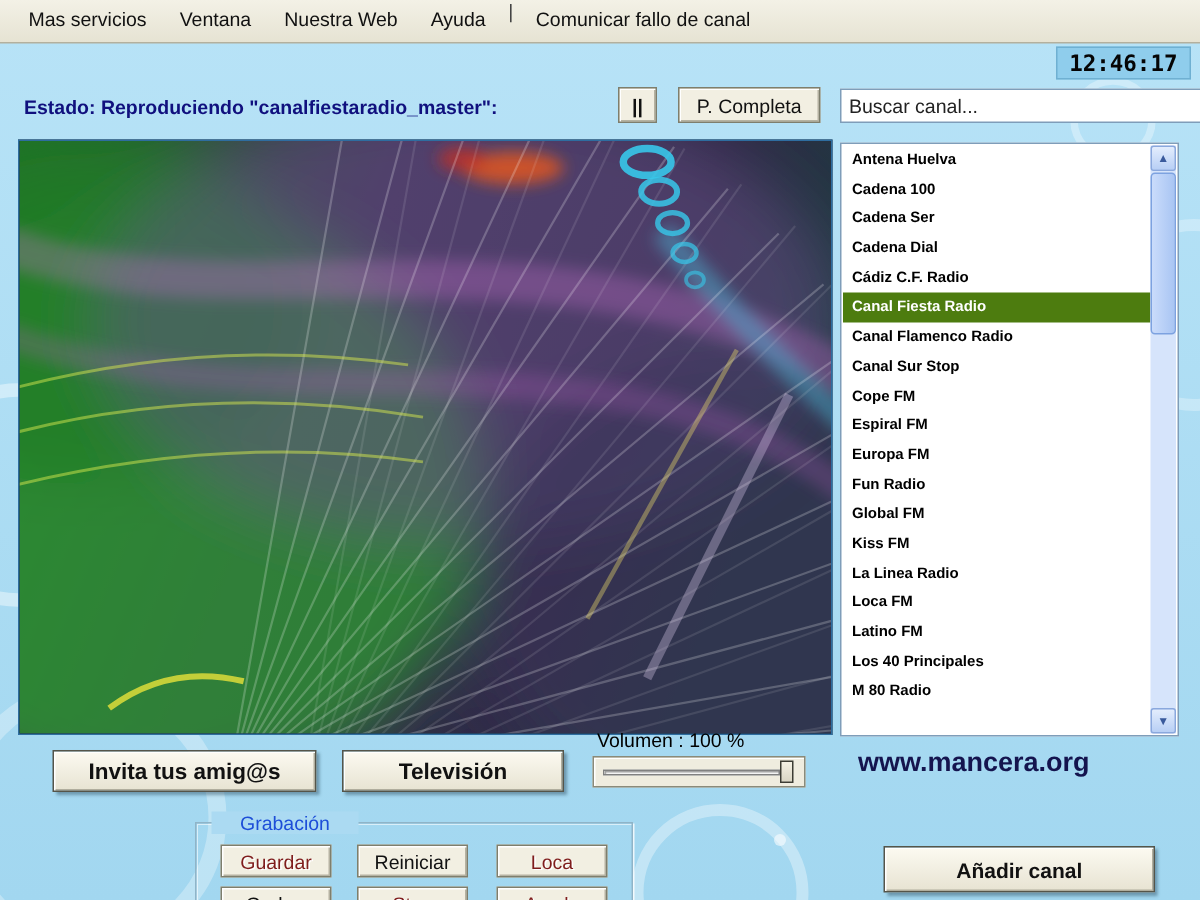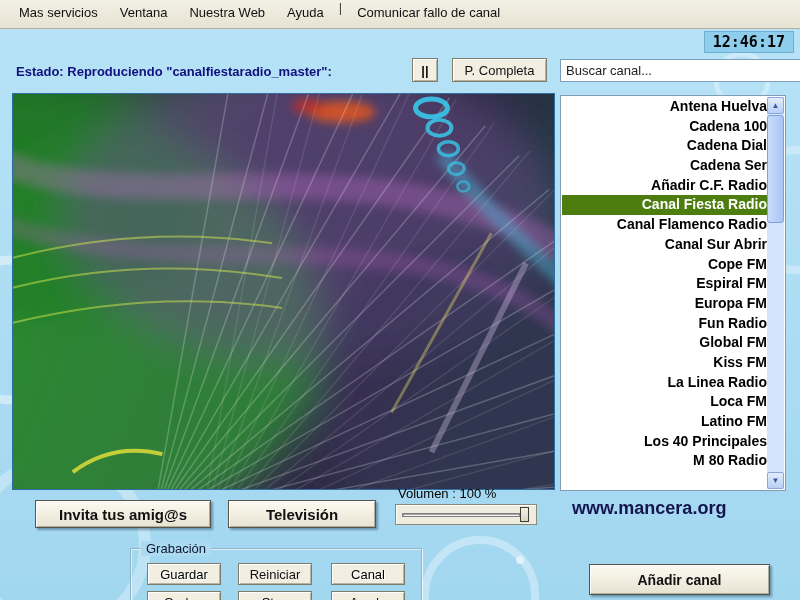--- a/index.html
+++ b/index.html
@@ -64,22 +64,22 @@
   .video-area svg { width:100%; height:100%; display:block; }
 
   
   .channel-list {
     position:absolute; left:560px; top:95px; width:226px; height:396px;
     background:#fff; border:1px solid #7f9db9;
   }
   .channel-items { position:absolute; left:1px; top:1px; right:18px; bottom:1px; overflow:hidden; }
   .channel-item {
     height:19.7px; line-height:19.7px; padding-left:6px;
-    font-size:14px; font-weight:bold; color:#000;
-    white-space:nowrap; overflow:hidden; cursor:pointer;text-align:right;
+    font-size:10px; font-weight:bold; color:#000;
+    white-space:nowrap; overflow:hidden; cursor:pointer;
   }
   .channel-item.selected { background:#4d7c0f; color:#fff; }
 
   .scrollbar {
     position:absolute; right:1px; top:1px; bottom:1px; width:17px;
     background:#d6e4fb;
   }
   .sb-btn {
     position:absolute; left:0; width:17px; height:17px;
     background:linear-gradient(#e3edfd,#b8cff5);
@@ -131,24 +131,24 @@
   .add-btn  { left:589px; top:564px; width:181px; height:31px; font-size:14px; }
 
   
   .recording {
     position:absolute; left:130px; top:548px; width:292px; height:80px;
     border:1px solid #8fb4c8;
     box-shadow: 1px 1px 0 rgba(255,255,255,.8), inset 1px 1px 0 rgba(255,255,255,.6);
   }
   .recording-title {
     position:absolute; left:10px; top:-8px;
-    background:#abdaf2; padding:0 5px; font-size:13px; color:#0f172a;
+    background:#abdaf2; padding:0 19px; font-size:13px; color:#1d4ed8;
   }
   .rec-btn { width:74px; height:22px; font-size:13px; }
-  .rec-btn.disabled { color:#000000; text-shadow:1px 1px 0 #ffffff; cursor:default; }
+  .rec-btn.disabled { color:#7f1d1d; text-shadow:1px 1px 0 #ffffff; cursor:default; }
   .rec-r1 { top:14px; }
   .rec-r2 { top:42px; }
   .rec-c1 { left:16px; }
   .rec-c2 { left:107px; }
   .rec-c3 { left:200px; }
 </style>
 </head>
 <body>
 
 <div class="screen">
@@ -229,26 +229,26 @@
         <ellipse cx="445" cy="75" rx="8" ry="6" stroke-width="3" opacity="0.7"></ellipse>
         <ellipse cx="452" cy="93" rx="6" ry="5" stroke-width="2.5" opacity="0.6"></ellipse>
       </g>
     </svg>
   </div>
 
   <div class="channel-list">
     <div class="channel-items">
       <div class="channel-item">Antena Huelva</div>
       <div class="channel-item">Cadena 100</div>
+      <div class="channel-item">Cadena Ser</div>
       <div class="channel-item">Cadena Dial</div>
-      <div class="channel-item">Cadena Ser</div>
-      <div class="channel-item">Añadir C.F. Radio</div>
+      <div class="channel-item">Cádiz C.F. Radio</div>
       <div class="channel-item selected">Canal Fiesta Radio</div>
       <div class="channel-item">Canal Flamenco Radio</div>
-      <div class="channel-item">Canal Sur Abrir</div>
+      <div class="channel-item">Canal Sur Stop</div>
       <div class="channel-item">Cope FM</div>
       <div class="channel-item">Espiral FM</div>
       <div class="channel-item">Europa FM</div>
       <div class="channel-item">Fun Radio</div>
       <div class="channel-item">Global FM</div>
       <div class="channel-item">Kiss FM</div>
       <div class="channel-item">La Linea Radio</div>
       <div class="channel-item">Loca FM</div>
       <div class="channel-item">Latino FM</div>
       <div class="channel-item">Los 40 Principales</div>
@@ -274,19 +274,19 @@
     <div class="volume-thumb"></div>
   </div>
 
   <div class="site-link">www.mancera.org</div>
   <div class="btn btn-big add-btn">Añadir canal</div>
 
   <div class="recording">
     <div class="recording-title">Grabación</div>
     <div class="btn rec-btn disabled rec-r1 rec-c1">Guardar</div>
     <div class="btn rec-btn rec-r1 rec-c2">Reiniciar</div>
-    <div class="btn rec-btn disabled rec-r1 rec-c3">Canal</div>
+    <div class="btn rec-btn disabled rec-r1 rec-c3">Loca</div>
     <div class="btn rec-btn rec-r2 rec-c1">Grabar</div>
     <div class="btn rec-btn disabled rec-r2 rec-c2">Stop</div>
     <div class="btn rec-btn disabled rec-r2 rec-c3">Ayuda</div>
   </div>
 
 </div>
 
 </body></html>

